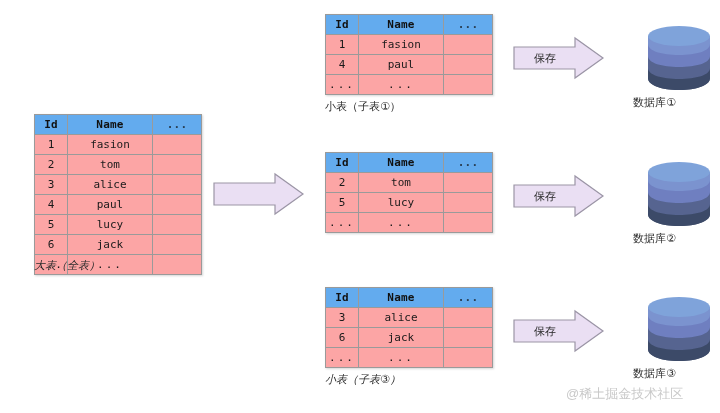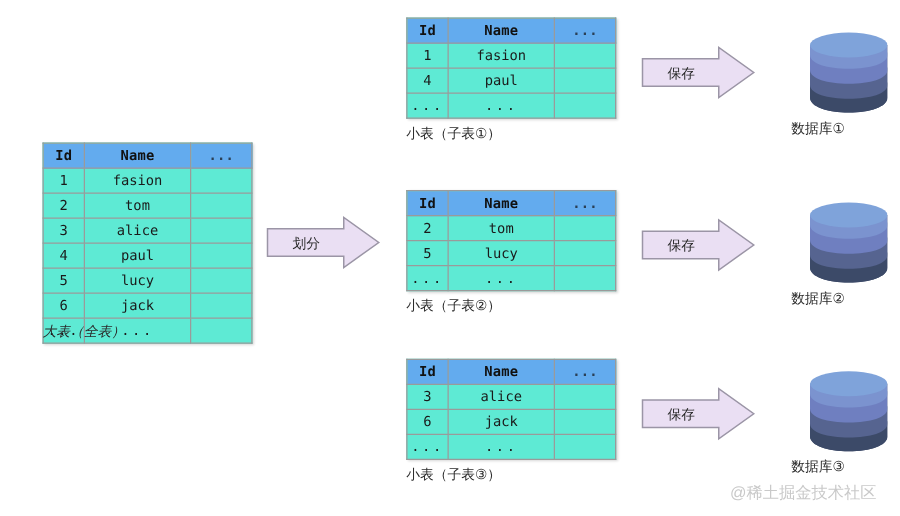--- a/index.html
+++ b/index.html
@@ -18,21 +18,21 @@
     height: 413px;
     background: #ffffff;
     overflow: hidden;
   }
 
   
   .tbl {
     position: absolute;
     border-collapse: collapse;
     table-layout: fixed;
-    background: #5eead4;
+    background: #fca5a5;
     box-shadow: 1px 1px 2px rgba(0,0,0,0.16);
   }
   .tbl td, .tbl th {
     border: 1px solid #9a9a9a;
     padding: 0;
     text-align: center;
     vertical-align: middle;
     font-family: "DejaVu Sans Mono", "Liberation Mono", monospace;
     font-size: 11px;
     color: #1a1a1a;
@@ -163,21 +163,20 @@
           <td class="col-etc"></td>
         </tr>
       </tbody>
   </table>
   <div class="caption" style="left:34px; top:258px; width:140px;font-style:italic;">大表（全表）</div>
 
   <div class="arrow" style="left:213px; top:172px;">
     <svg viewBox="0 0 92 44">
       <polygon points="1,11 62,11 62,2 90,22 62,42 62,33 1,33" fill="#eadff3" stroke="#9b95a6" stroke-width="1.2" stroke-linejoin="miter"></polygon>
     </svg>
-    <div class="alabel">划分</div>
   </div>
 
   <table class="tbl small" style="left:325px; top:14px;">
     <thead>
       <tr>
         <th class="col-id">Id</th>
         <th class="col-name">Name</th>
         <th class="col-etc c-dots dots">...</th>
       </tr>
     </thead>
@@ -239,21 +238,20 @@
           <td class="col-name">lucy</td>
           <td class="col-etc"></td>
         </tr>
         <tr>
           <td class="col-id dots">...</td>
           <td class="col-name dots">...</td>
           <td class="col-etc"></td>
         </tr>
       </tbody>
   </table>
-  <div class="caption" style="left:325px; top:237px; width:158px;">小表（子表②）</div>
 
   <div class="arrow" style="left:513px; top:174px;">
     <svg viewBox="0 0 92 44">
       <polygon points="1,11 62,11 62,2 90,22 62,42 62,33 1,33" fill="#eadff3" stroke="#9b95a6" stroke-width="1.2"></polygon>
     </svg>
     <div class="alabel">保存</div>
   </div>
 
   <div class="db" style="left:648px; top:160px;">
     <svg viewBox="0 0 62 68">
@@ -286,36 +284,36 @@
           <td class="col-name">jack</td>
           <td class="col-etc"></td>
         </tr>
         <tr>
           <td class="col-id dots">...</td>
           <td class="col-name dots">...</td>
           <td class="col-etc"></td>
         </tr>
       </tbody>
   </table>
-  <div class="caption" style="left:325px; top:372px; width:158px;">小表（子表③）</div>
+  <div class="caption" style="left:325px; top:372px; width:158px;font-style:italic;">小表（子表③）</div>
 
   <div class="arrow" style="left:513px; top:309px;">
     <svg viewBox="0 0 92 44">
       <polygon points="1,11 62,11 62,2 90,22 62,42 62,33 1,33" fill="#eadff3" stroke="#9b95a6" stroke-width="1.2"></polygon>
     </svg>
     <div class="alabel">保存</div>
   </div>
 
   <div class="db" style="left:648px; top:295px;">
     <svg viewBox="0 0 62 68">
       <path d="M0,54 L0,12 L62,12 L62,54 C62,61.5 48,66 31,66 C14,66 0,61.5 0,54 Z" fill="#3c4a68"></path>
       <path d="M0,42 L62,42 L62,54 C62,61.5 48,66 31,66 C14,66 0,61.5 0,54 Z" fill="#3c4a68"></path>
       <path d="M0,30 L62,30 L62,44 C62,51 48,55 31,55 C14,55 0,51 0,44 Z" fill="#566490"></path>
       <path d="M0,18 L62,18 L62,32 C62,39 48,43 31,43 C14,43 0,39 0,32 Z" fill="#6f7fc0"></path>
       <path d="M0,12 L62,12 L62,20 C62,27 48,31 31,31 C14,31 0,27 0,20 Z" fill="#7b93cf"></path>
       <ellipse cx="31" cy="12" rx="31" ry="10" fill="#7fa3da"></ellipse>
     </svg>
   </div>
   <div class="caption" style="left:633px; top:366px; width:92px;">数据库③</div>
 
-  <div class="watermark" style="left:584px; top:385px;">@稀土掘金技术社区</div>
+  <div class="watermark" style="left:566px; top:385px;">@稀土掘金技术社区</div>
 
 </div>
 
 </body></html>

